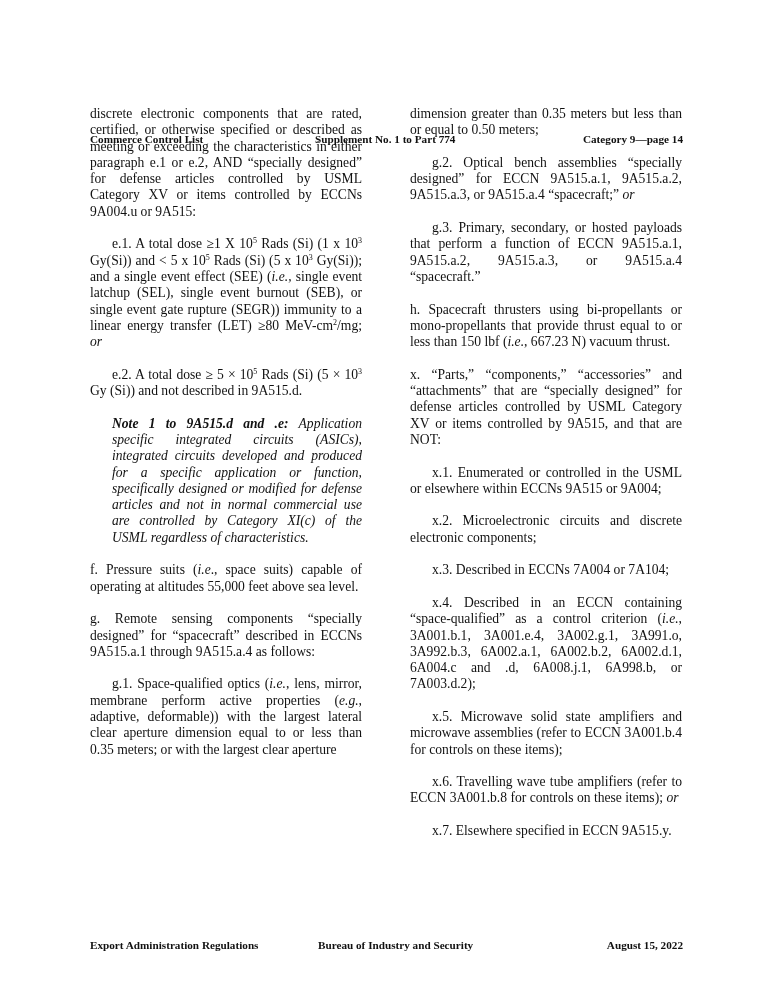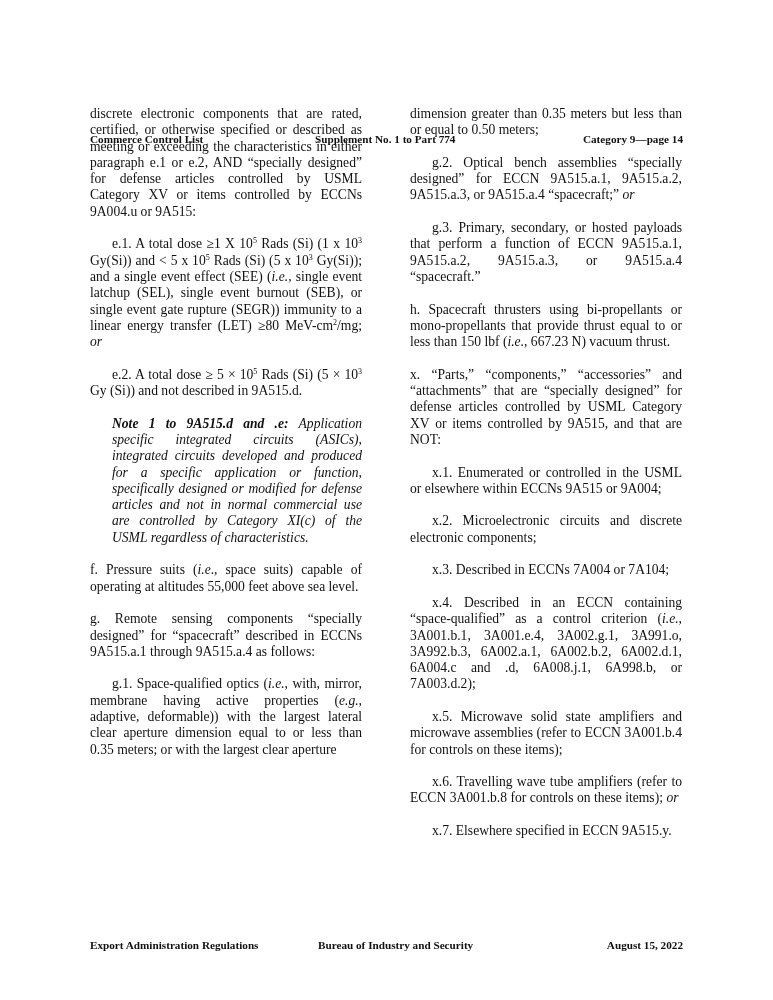--- a/index.html
+++ b/index.html
@@ -46,21 +46,21 @@
 
   <p class="ind"><span>e.2. A total dose ≥ 5 × 10</span><sup>5</sup><span> Rads (Si) (5 × 10</span><sup>3</sup><span> Gy (Si)) and not described in 9A515.d.</span></p>
 
   <p class="note"><b>Note 1 to 9A515.d and .e:</b><span>  Application specific integrated circuits (ASICs), integrated circuits developed and produced for a specific application or function, specifically designed or modified for defense articles and not in normal commercial use are controlled by Category XI(c) of the USML regardless of characteristics.</span></p>
 
 
   <p><span>f. Pressure suits (</span><i>i.e</i><span>., space suits) capable of operating at altitudes 55,000 feet above sea level.</span></p>
 
   <p>g. Remote sensing components “specially designed” for “spacecraft” described in ECCNs 9A515.a.1 through 9A515.a.4 as follows:</p>
 
-  <p class="ind"><span>g.1. Space-qualified optics (</span><i>i.e.</i><span>, with, mirror, membrane having active properties (</span><i>e.g.</i><span>, adaptive, deformable)) with the largest lateral clear aperture dimension equal to or less than 0.35 meters; or with the largest clear aperture</span></p>
+  <p class="ind"><span>g.1. Space-qualified optics (</span><i>i.e.</i><span>, lens, mirror, membrane perform active properties (</span><i>e.g.</i><span>, adaptive, deformable)) with the largest lateral clear aperture dimension equal to or less than 0.35 meters; or with the largest clear aperture</span></p>
 </div>
 
 <div class="col right">
   <p>dimension greater than 0.35 meters but less than or equal to 0.50 meters;</p>
 
   <p class="ind"><span>g.2. Optical bench assemblies “specially designed” for ECCN 9A515.a.1, 9A515.a.2, 9A515.a.3, or 9A515.a.4 “spacecraft;” </span><i>or</i></p>
 
   <p class="ind">g.3. Primary, secondary, or hosted payloads that perform a function of ECCN 9A515.a.1, 9A515.a.2, 9A515.a.3, or 9A515.a.4 “spacecraft.”</p>
 
   <p><span>h. Spacecraft thrusters using bi-propellants or mono-propellants that provide thrust equal to or less than 150 lbf   (</span><i>i.e.</i><span>, 667.23 N) vacuum thrust.</span></p>

